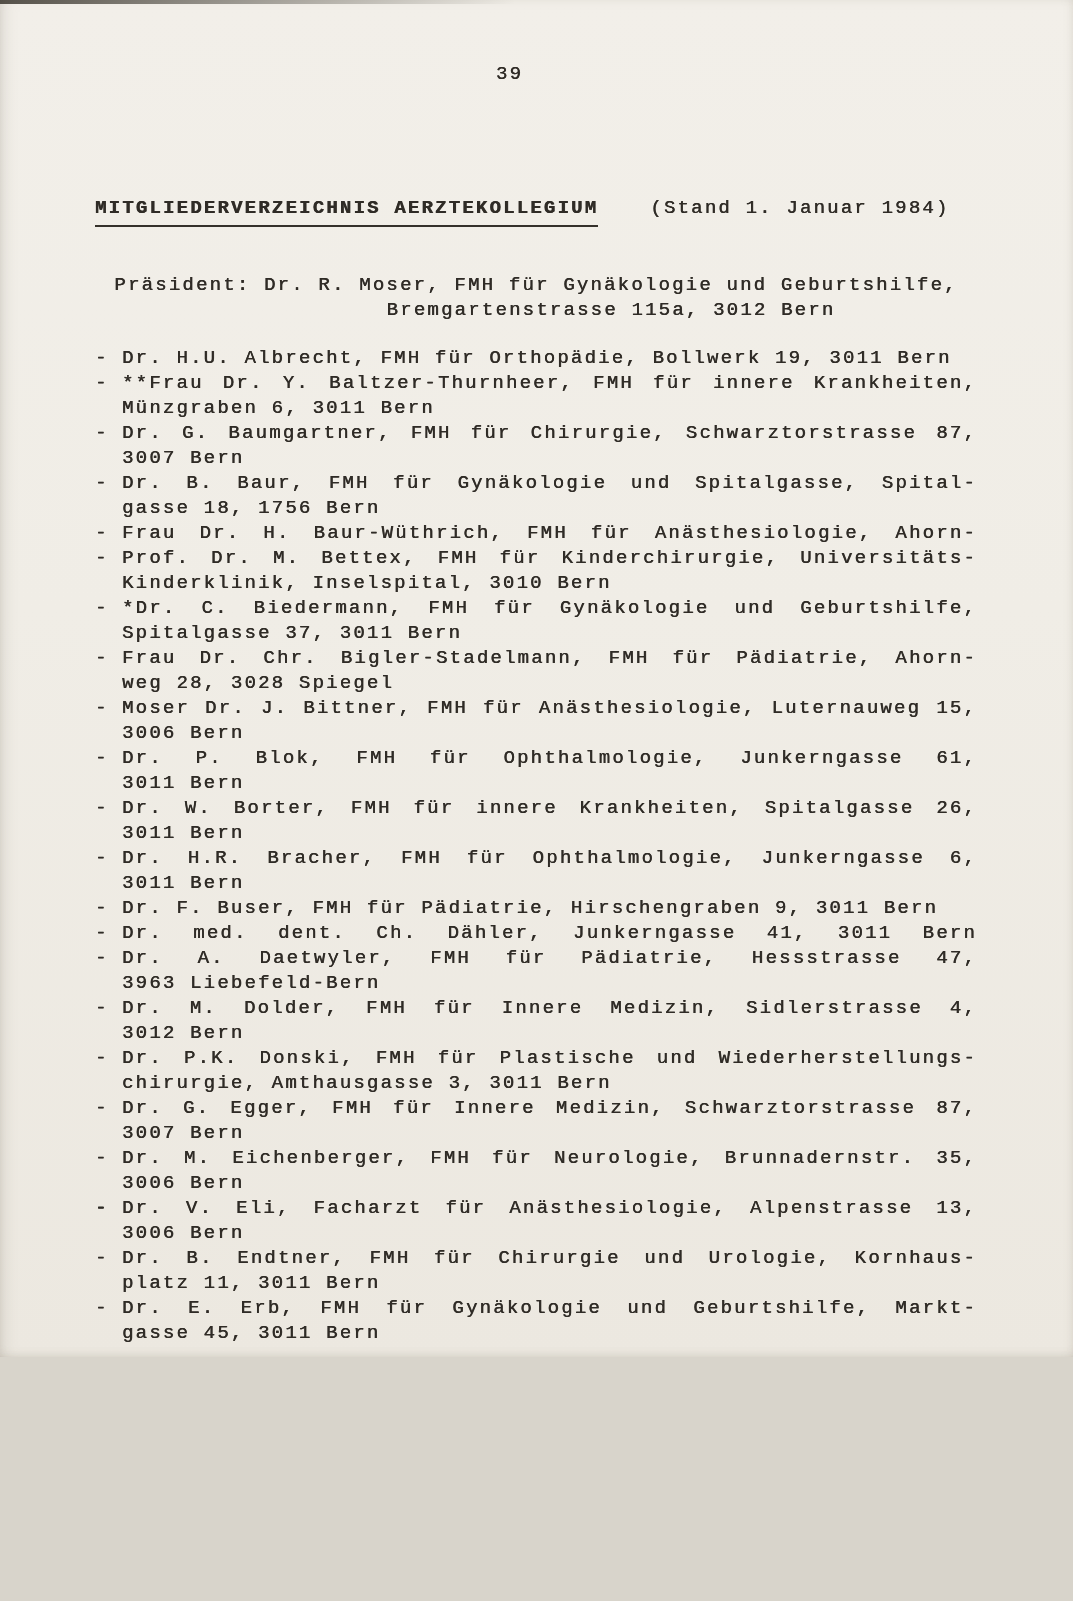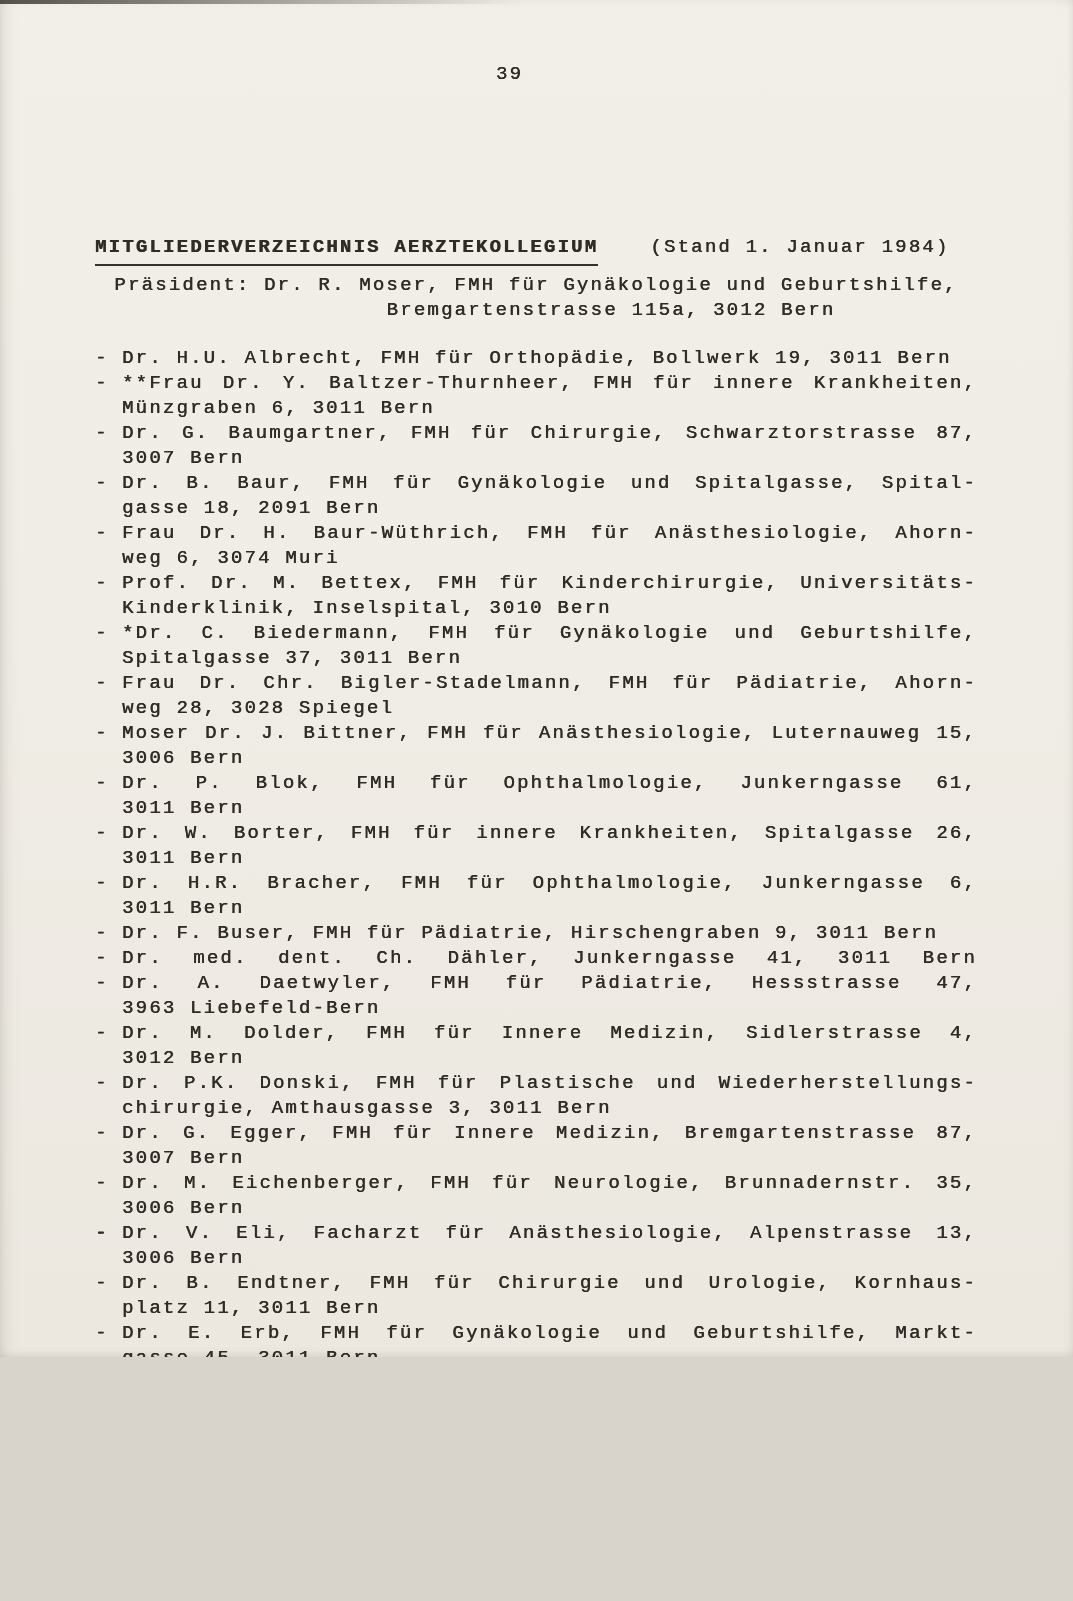--- a/index.html
+++ b/index.html
@@ -37,21 +37,20 @@
     top: 62px;
     left: 0;
     width: 1019px;
     text-align: center;
   }
   .header {
     position: absolute;
     top: 196px;
     left: 95px;
     white-space: nowrap;
-    margin-top: 39px;
   }
   .title {
     display: inline-block;
     font-weight: bold;
     border-bottom: 2.5px solid #35312b;
     padding-bottom: 4px;
   }
   .stand {
     display: inline-block;
     margin-left: 52px;
@@ -114,26 +113,25 @@
         <div class="eline">Münzgraben 6, 3011 Bern</div>
       </div>
       <div class="entry">
         <span class="dash">-</span>
         <div class="eline just">Dr. G. Baumgartner, FMH für Chirurgie, Schwarztorstrasse 87,</div>
         <div class="eline">3007 Bern</div>
       </div>
       <div class="entry">
         <span class="dash">-</span>
         <div class="eline just">Dr. B. Baur, FMH für Gynäkologie und Spitalgasse, Spital-</div>
-        <div class="eline">gasse 18, 2091 Bern</div>
+        <div class="eline">gasse 18, 1756 Bern</div>
       </div>
       <div class="entry">
         <span class="dash">-</span>
         <div class="eline just">Frau Dr. H. Baur-Wüthrich, FMH für Anästhesiologie, Ahorn-</div>
-        <div class="eline">weg 6, 3074 Muri</div>
       </div>
       <div class="entry">
         <span class="dash">-</span>
         <div class="eline just">Prof. Dr. M. Bettex, FMH für Kinderchirurgie, Universitäts-</div>
         <div class="eline">Kinderklinik, Inselspital, 3010 Bern</div>
       </div>
       <div class="entry">
         <span class="dash">-</span>
         <div class="eline just">*Dr. C. Biedermann, FMH für Gynäkologie und Geburtshilfe,</div>
         <div class="eline">Spitalgasse 37, 3011 Bern</div>
@@ -181,21 +179,21 @@
         <div class="eline just">Dr. M. Dolder, FMH für Innere Medizin, Sidlerstrasse 4,</div>
         <div class="eline">3012 Bern</div>
       </div>
       <div class="entry">
         <span class="dash">-</span>
         <div class="eline just">Dr. P.K. Donski, FMH für Plastische und Wiederherstellungs-</div>
         <div class="eline">chirurgie, Amthausgasse 3, 3011 Bern</div>
       </div>
       <div class="entry">
         <span class="dash">-</span>
-        <div class="eline just">Dr. G. Egger, FMH für Innere Medizin, Bremgartenstrasse 87,</div>
+        <div class="eline just">Dr. G. Egger, FMH für Innere Medizin, Schwarztorstrasse 87,</div>
         <div class="eline">3007 Bern</div>
       </div>
       <div class="entry">
         <span class="dash">-</span>
         <div class="eline just">Dr. M. Eichenberger, FMH für Neurologie, Brunnadernstr. 35,</div>
         <div class="eline">3006 Bern</div>
       </div>
       <div class="entry">
         <span class="dash">-</span>
       </div>

